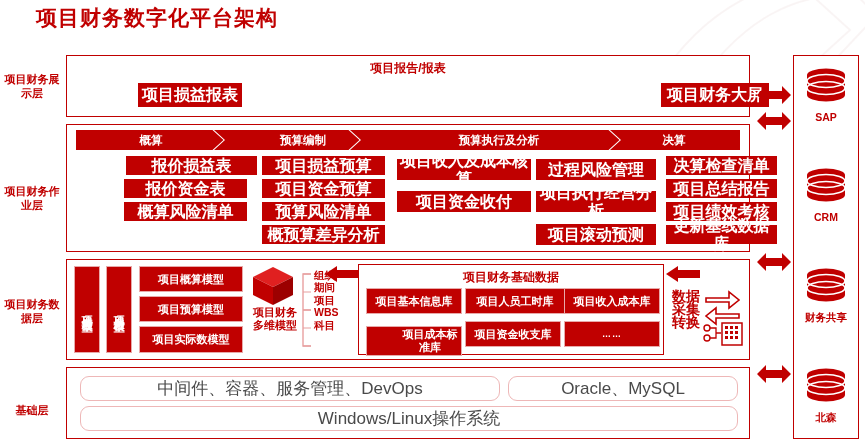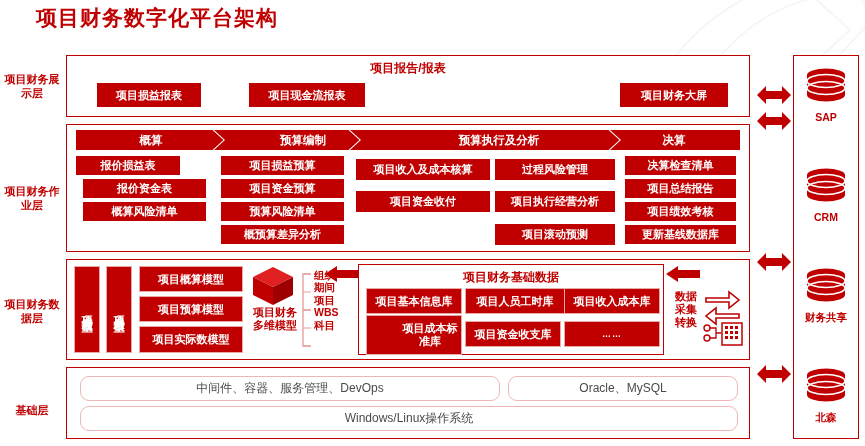--- a/index.html
+++ b/index.html
@@ -21,51 +21,51 @@
   
   .layer-label{position:absolute;width:60px;text-align:center;color:#C00000;
     font-weight:bold;font-size:11px;line-height:14px;}
 
   
   .frame{position:absolute;border:1.5px solid #C00000;background:#fff;box-sizing:border-box;}
 
   
   .chip{position:absolute;background:#C00000;color:#fff;font-weight:bold;
     display:flex;align-items:center;justify-content:center;box-sizing:border-box;
-    font-size:11px;text-align:center;line-height:1.1;}
+    font-size:16px;text-align:center;line-height:1.1;margin-left:41px;}
 
   .sect-title{position:absolute;color:#C00000;font-weight:bold;font-size:12px;
     text-align:center;white-space:nowrap;}
 
   
   .band{position:absolute;background:#C00000;height:20px;}
   .band-seg{position:absolute;height:20px;display:flex;align-items:center;
     justify-content:center;color:#fff;font-weight:bold;font-size:11.5px;}
   .chev{position:absolute;height:20px;width:16px;}
 
   
   .dchip{position:absolute;background:#C00000;color:#fff;font-weight:bold;
     border:1px solid #e8a9a9;display:flex;align-items:center;justify-content:center;
     box-sizing:border-box;font-size:11px;text-align:center;line-height:1.15;}
   .vchip{writing-mode:vertical-rl;text-orientation:upright;letter-spacing:1px;}
 
   
   .fchip{position:absolute;background:#fff;border:1px solid #eeb7b7;border-radius:9px;
     display:flex;align-items:center;justify-content:center;box-sizing:border-box;
-    color:#4a4a4a;font-size:12px;}
+    color:#4a4a4a;font-size:17px;}
 
   
   .cube{position:absolute;}
 
   
   .blist{position:absolute;color:#C00000;font-weight:bold;font-size:10.5px;
     line-height:12.4px;white-space:nowrap;}
   .blist span{display:block;}
 
-  .etl-text{position:absolute;color:#C00000;font-weight:bold;font-size:11px;
+  .etl-text{position:absolute;color:#C00000;font-weight:bold;font-size:14px;
     line-height:13px;text-align:center;}
 
   
   .dbcol{position:absolute;border:1.5px solid #C00000;background:#fff;box-sizing:border-box;}
   .dbitem{position:absolute;width:72px;text-align:center;}
   .dblabel{color:#C00000;font-weight:bold;font-size:10.5px;margin-top:1px;}
 
   .arrow2{position:absolute;}
   .smallarrow{position:absolute;}
 </style>
@@ -85,21 +85,20 @@
 
   <div class="layer-label" style="left:2px;top:72px;">项目财务展示层</div>
   <div class="layer-label" style="left:2px;top:184px;">项目财务作业层</div>
   <div class="layer-label" style="left:2px;top:297px;">项目财务数据层</div>
   <div class="layer-label" style="left:2px;top:403px;">基础层</div>
 
   <div class="frame" style="left:66px;top:55px;width:684px;height:62px;"></div>
   <div class="sect-title" style="left:66px;top:60px;width:684px;">项目报告/报表</div>
 
   <div class="chip" style="left:97px;top:83px;width:104px;height:24px;">项目损益报表</div>
-  <div class="chip" style="left:249px;top:83px;width:116px;height:24px;">项目现金流报表</div>
   <div class="chip" style="left:620px;top:83px;width:108px;height:24px;">项目财务大屏</div>
 
   <div class="frame" style="left:66px;top:124px;width:684px;height:128px;"></div>
 
   <div class="band" style="left:76px;top:130px;width:664px;"></div>
 
   <div class="band-seg" style="left:76px;top:130px;width:150px;">概算</div>
   <svg class="chev" style="left:212px;top:130px;" viewBox="0 0 16 20">
     <path d="M2,0 L13,10 L2,20 L0.5,20 L11.5,10 L0.5,0 Z" fill="#fff"></path>
   </svg>
@@ -112,21 +111,21 @@
   <div class="band-seg" style="left:364px;top:130px;width:270px;">预算执行及分析</div>
   <svg class="chev" style="left:608px;top:130px;" viewBox="0 0 16 20">
     <path d="M2,0 L13,10 L2,20 L0.5,20 L11.5,10 L0.5,0 Z" fill="#fff"></path>
   </svg>
 
   <div class="band-seg" style="left:624px;top:130px;width:100px;">决算</div>
   <svg class="chev" style="left:724px;top:130px;width:18px;" viewBox="0 0 18 20">
     <path d="M0,0 L16,10 L0,20 Z" fill="#C00000"></path>
   </svg>
 
-  <div class="chip" style="left:76px;top:156px;width:104px;height:19px;">报价损益表</div>
+  <div class="chip" style="left:85px;top:156px;width:131px;height:19px;">报价损益表</div>
   <div class="chip" style="left:83px;top:179px;width:123px;height:19px;">报价资金表</div>
   <div class="chip" style="left:83px;top:202px;width:123px;height:19px;">概算风险清单</div>
 
   <div class="chip" style="left:221px;top:156px;width:123px;height:19px;">项目损益预算</div>
   <div class="chip" style="left:221px;top:179px;width:123px;height:19px;text-align:center;">项目资金预算</div>
   <div class="chip" style="left:221px;top:202px;width:123px;height:19px;">预算风险清单</div>
   <div class="chip" style="left:221px;top:225px;width:123px;height:19px;">概预算差异分析</div>
 
   <div class="chip" style="left:356px;top:159px;width:134px;height:21px;">项目收入及成本核算</div>
   <div class="chip" style="left:356px;top:191px;width:134px;height:21px;">项目资金收付</div>
@@ -169,21 +168,21 @@
     <span>科目</span>
   </div>
 
   <div class="frame" style="left:358px;top:264px;width:306px;height:91px;border-width:1.2px;"></div>
   <div class="sect-title" style="left:358px;top:269px;width:306px;">项目财务基础数据</div>
 
   <div class="dchip" style="left:366px;top:288px;width:96px;height:26px;">项目基本信息库</div>
   <div class="dchip" style="left:465px;top:288px;width:100px;height:26px;">项目人员工时库</div>
   <div class="dchip" style="left:564px;top:288px;width:96px;height:26px;">项目收入成本库</div>
 
-  <div class="dchip" style="left:366px;top:315px;width:96px;height:40px;padding-left:32px;">项目成本标准库</div>
+  <div class="dchip" style="left:366px;top:326px;width:96px;height:30px;padding-left:32px;">项目成本标准库</div>
   <div class="dchip" style="left:465px;top:321px;width:96px;height:26px;">项目资金收支库</div>
   <div class="dchip" style="left:564px;top:321px;width:96px;height:26px;font-size:9px;letter-spacing:1px;">……</div>
 
   <svg class="smallarrow" style="left:325px;top:266px;width:34px;height:16px;" viewBox="0 0 34 16">
     <path d="M34,4 L12,4 L12,0 L0,8 L12,16 L12,12 L34,12 Z" fill="#C00000"></path>
   </svg>
 
   <svg class="smallarrow" style="left:666px;top:266px;width:34px;height:16px;" viewBox="0 0 34 16">
     <path d="M34,4 L12,4 L12,0 L0,8 L12,16 L12,12 L34,12 Z" fill="#C00000"></path>
   </svg>

